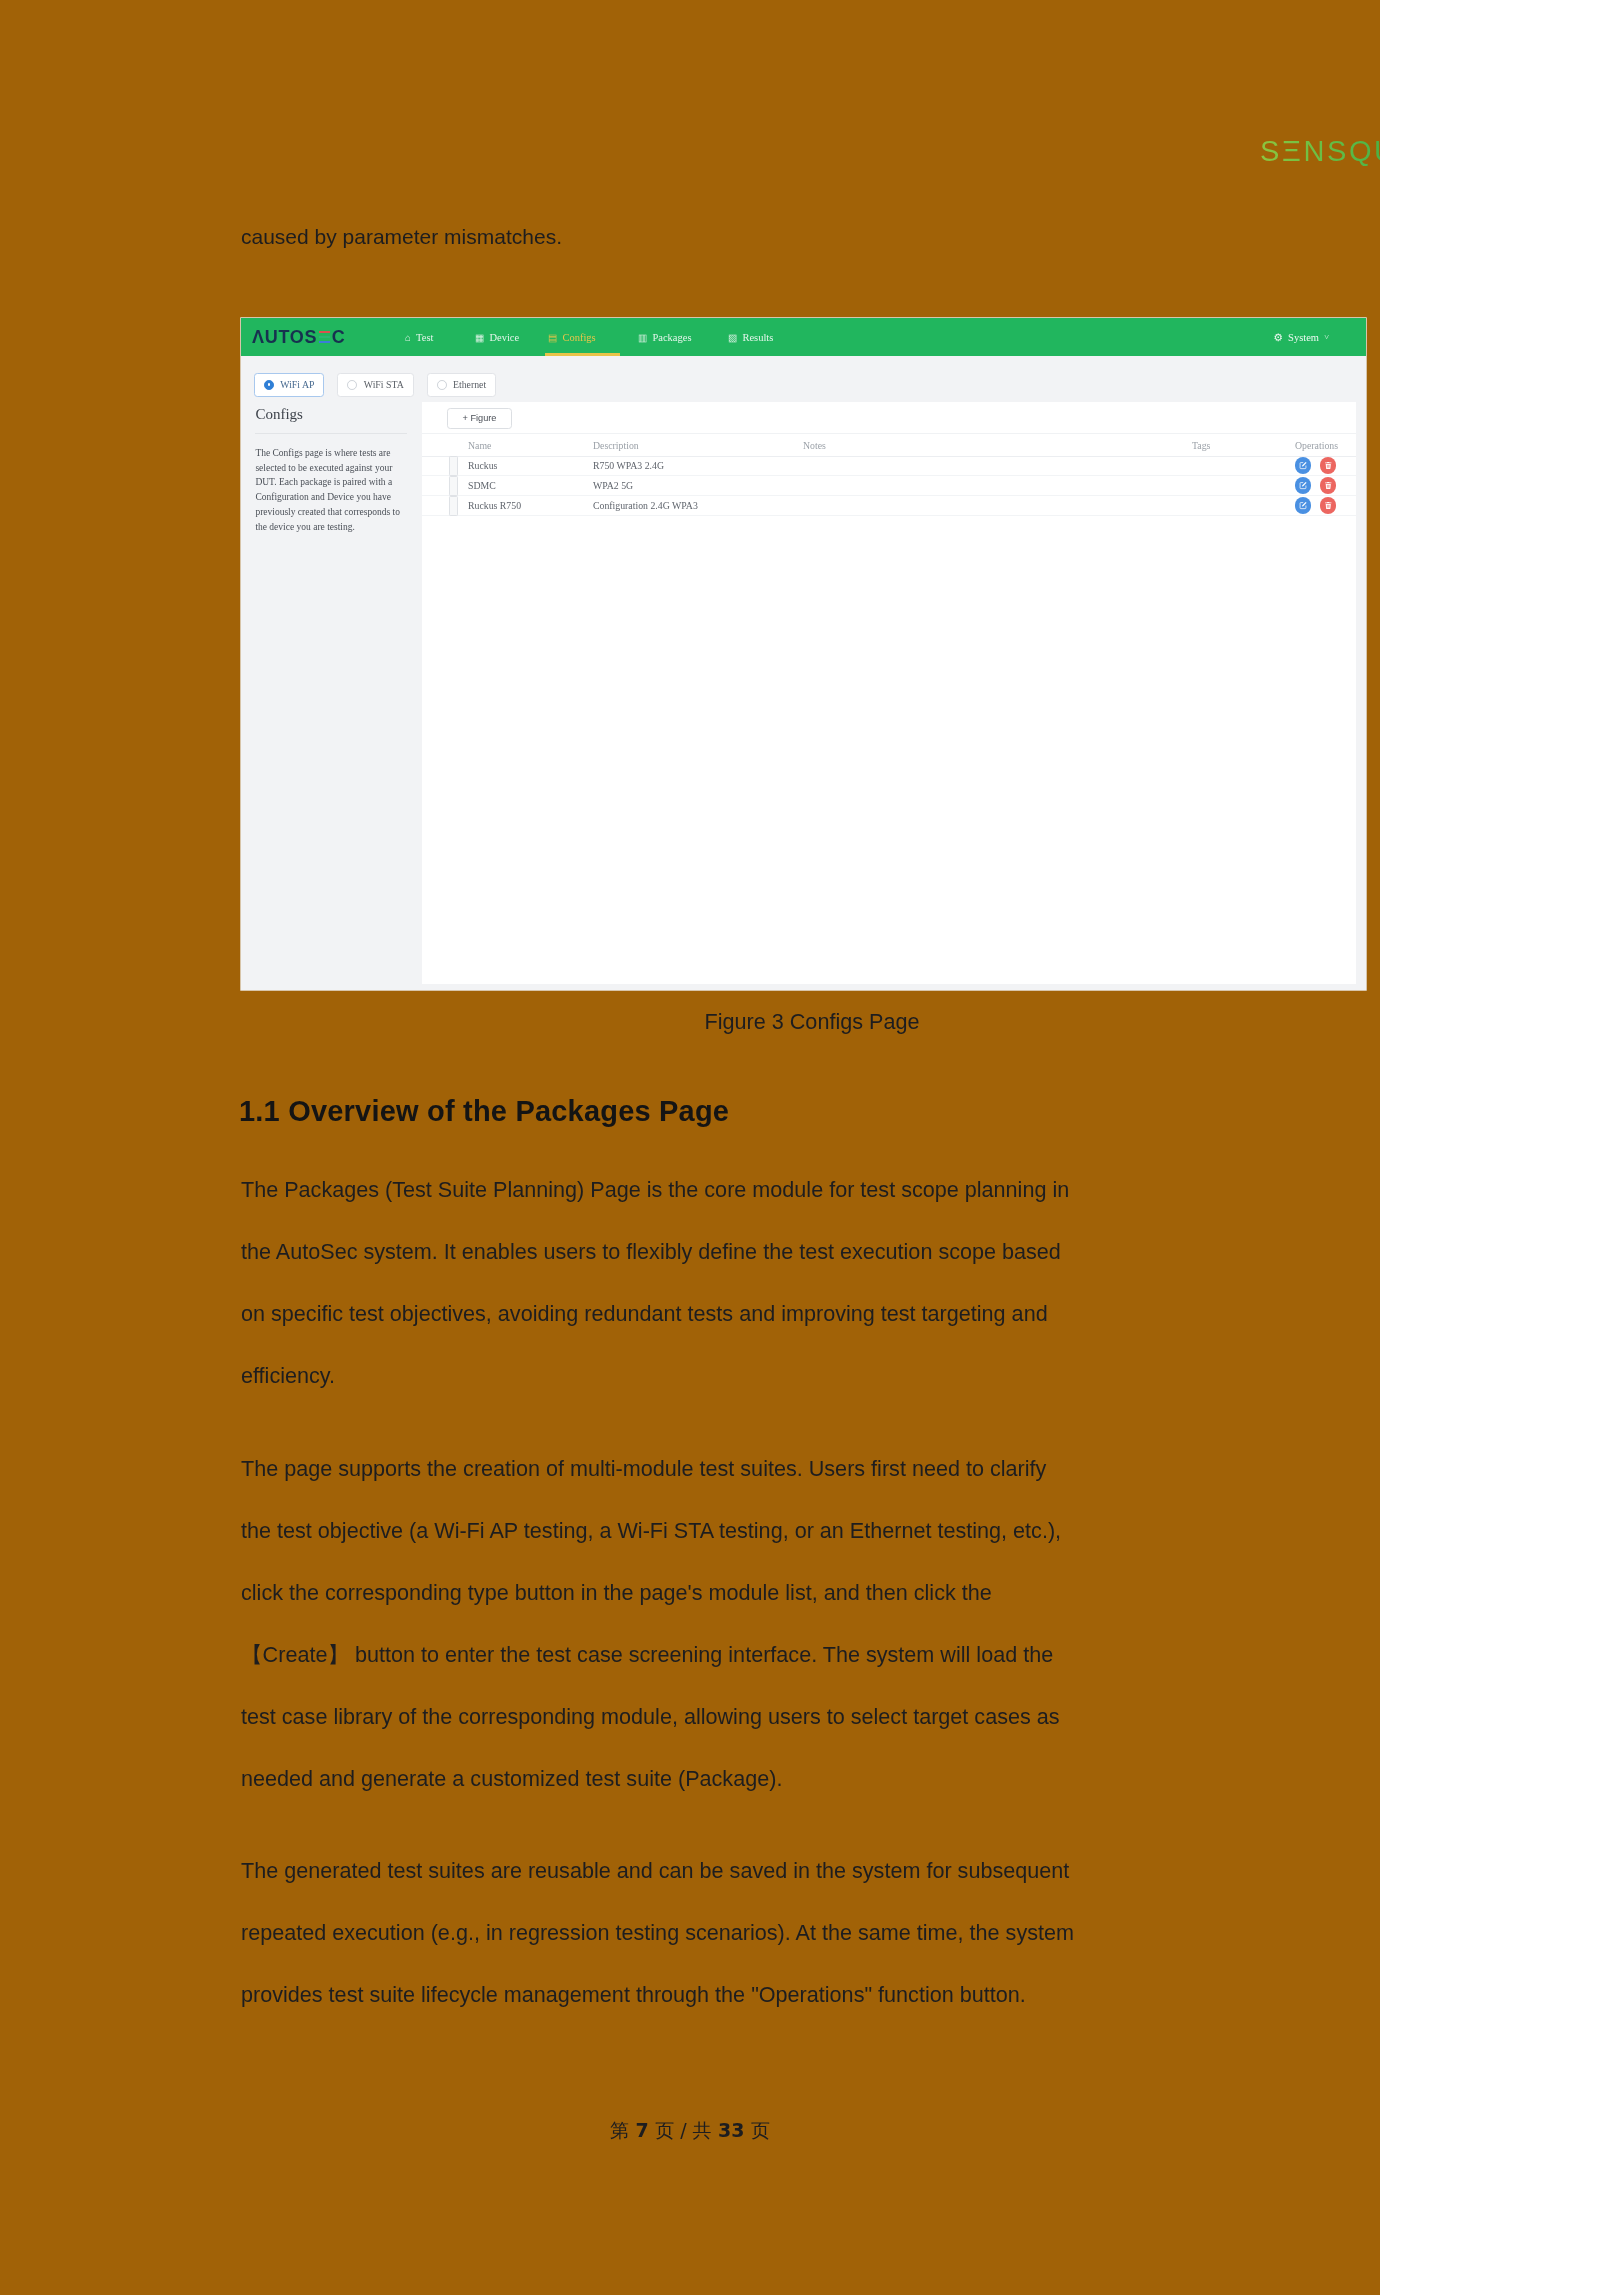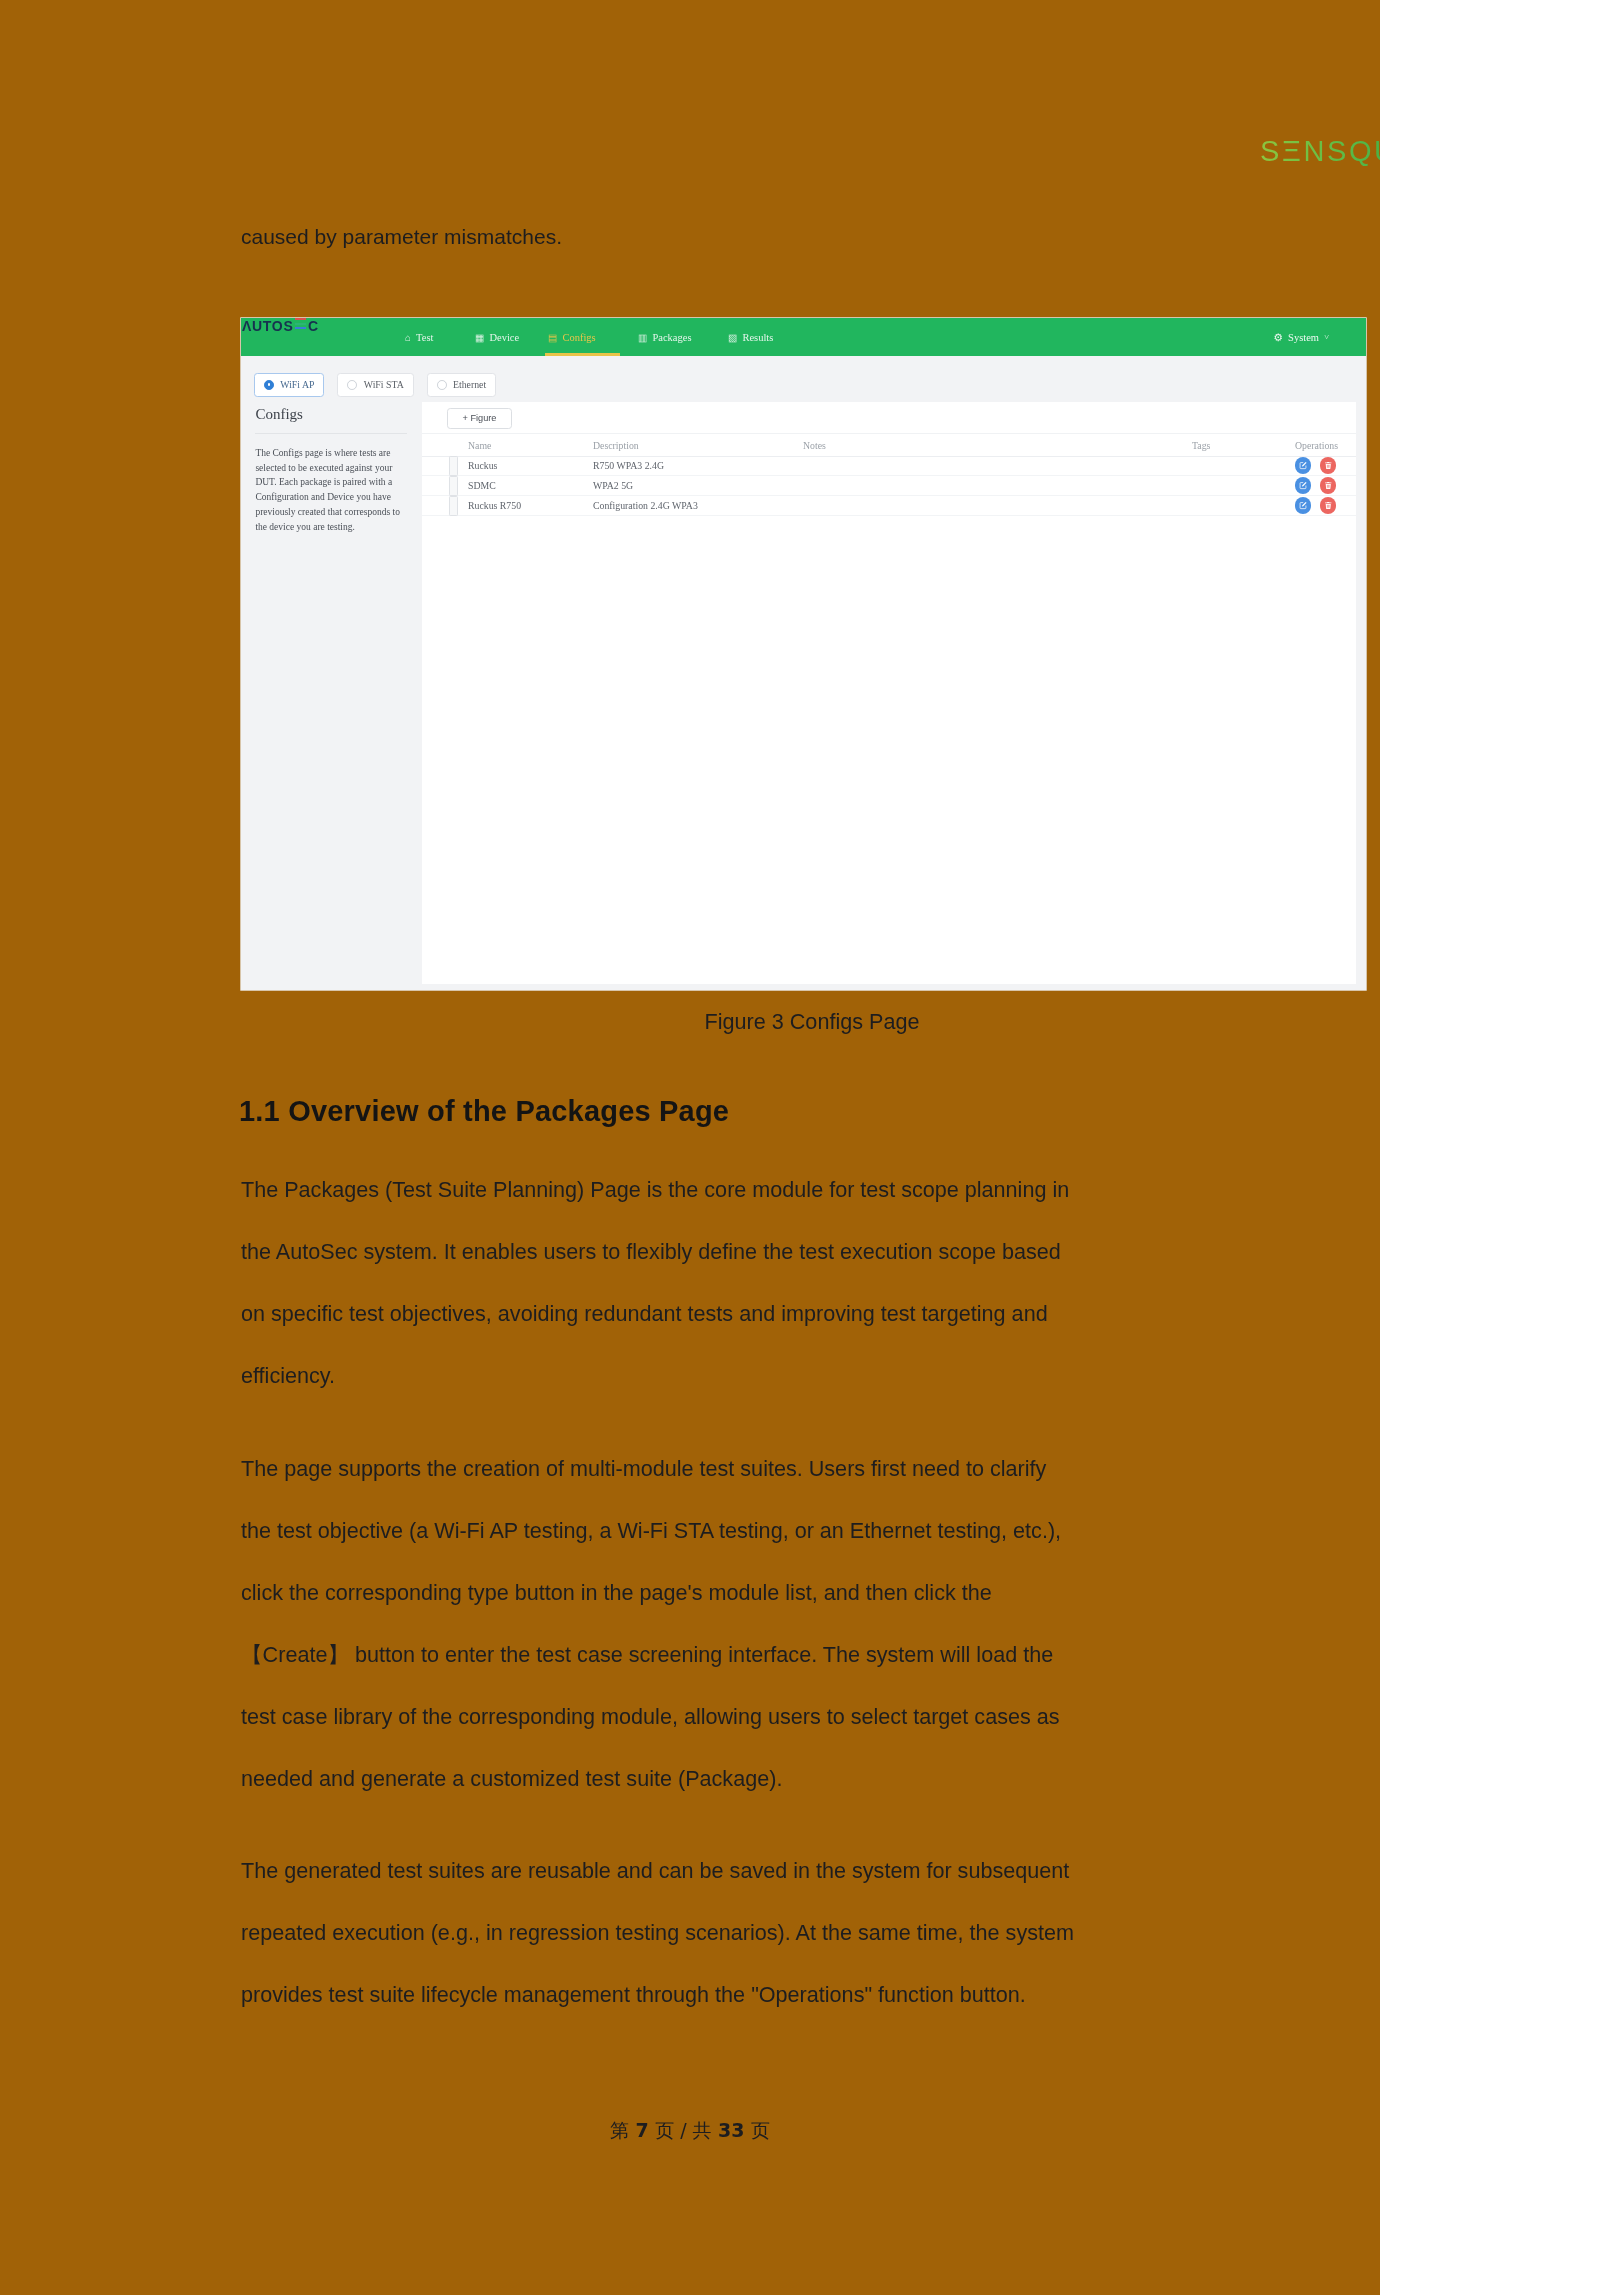--- a/index.html
+++ b/index.html
@@ -35,22 +35,22 @@
   .page-footer span.cjk { margin:0 2.6px; }
 
   
   .figure {
     position:absolute; top:318px; left:241px; width:1125px; height:672px;
     background:#f2f3f5; overflow:hidden; font-family:"Liberation Serif", serif;
     box-shadow:0 0 0 0.7px #f0f0f0;
   }
   .app-navbar { position:relative; height:38px; background:#21b65e; }
   .app-logo {
-    position:absolute; left:1px; top:0; height:38px; display:flex; align-items:flex-start;
-    font-family:"Liberation Sans",sans-serif; font-size:14px; font-weight:700;
+    position:absolute; left:11px; top:0; height:38px; display:flex; align-items:center;
+    font-family:"Liberation Sans",sans-serif; font-size:18px; font-weight:700;
     color:#17314f; letter-spacing:0.7px;
   }
   .logo-e { display:inline-flex; flex-direction:column; gap:2.6px; margin:0 2px; }
   .logo-e i { display:block; width:10.5px; height:2px; }
   .logo-e i:nth-child(1){ background:#d9534f; }
   .logo-e i:nth-child(2){ background:#2bb673; }
   .logo-e i:nth-child(3){ background:#3b7dd8; }
 
   .nav-item {
     position:absolute; top:0; height:38px; display:flex; align-items:center; gap:5.2px;

